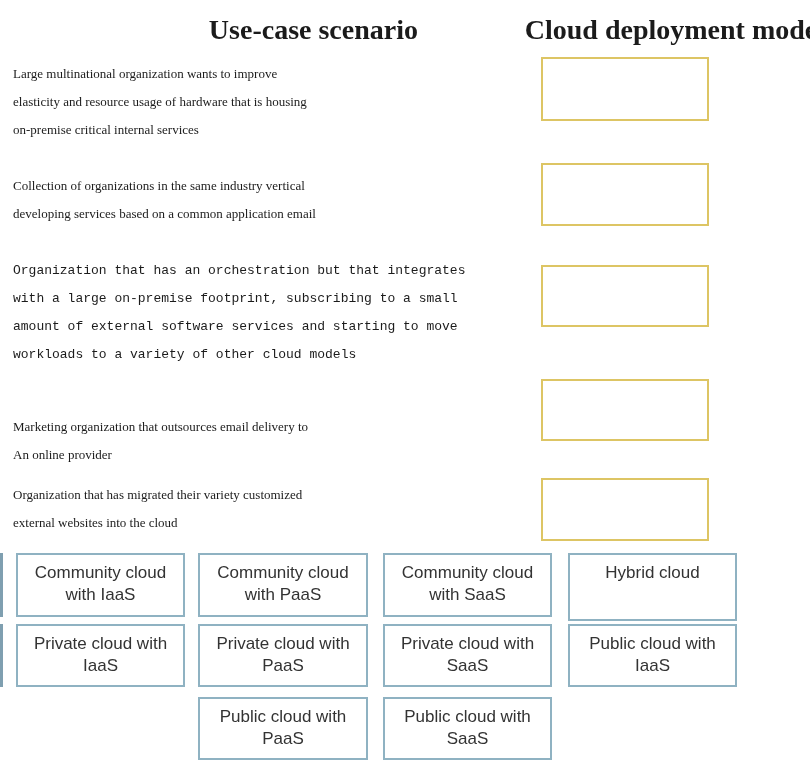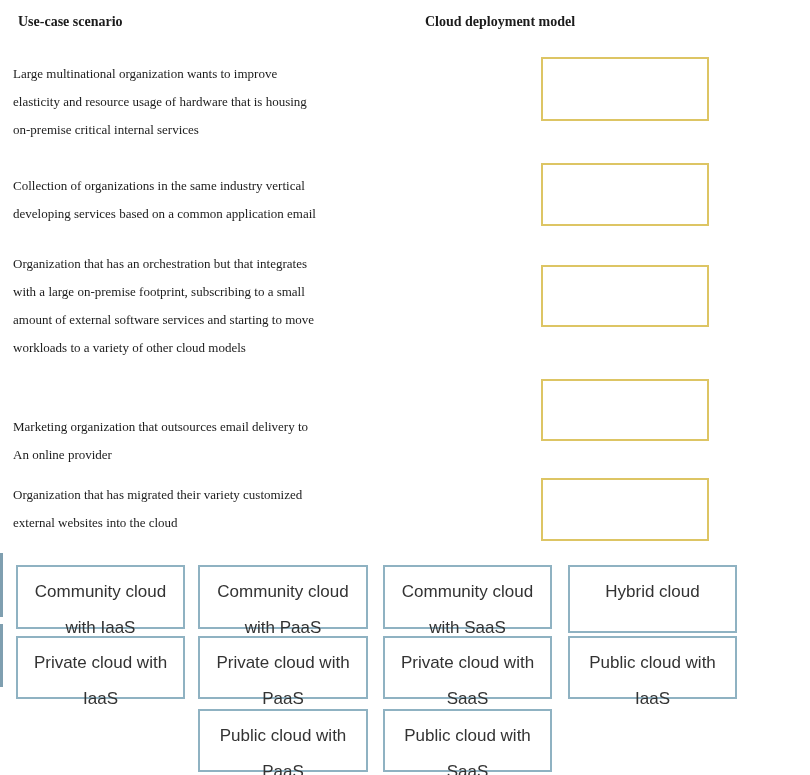--- a/index.html
+++ b/index.html
@@ -12,23 +12,23 @@
     width: 810px; height: 775px;
     background: #ffffff;
     position: relative;
     font-family: "Liberation Serif", serif;
     color: var(--text-color);
     overflow: hidden;
   }
   .col-header {
     position: absolute;
     top: 14px;
-    font-size: 14px;
+    font-size: 28px;
     font-weight: bold;
-    text-align: left;
+    text-align: right;
     white-space: nowrap;
   }
   .col-header.left  { left: 18px;  width: 400px; }
   .col-header.right { left: 425px; width: 400px; }
 
   .scenario-text {
     position: absolute;
     left: 13px;
     width: 528px;
     font-size: 13px;
@@ -45,48 +45,47 @@
     box-sizing: border-box;
   }
 
   .option-box {
     position: absolute;
     border: 2px solid var(--accent-blue);
     background: #ffffff;
     box-sizing: border-box;
     font-family: "Liberation Sans", sans-serif;
     font-size: 17px;
-    line-height: 36px;
+    line-height: 22px;
     text-align: center;
     color: #333333;
     padding-top: 7px;
     white-space: pre-line;
     cursor: pointer;
-    margin-top: 12px;
   }
 
   .edge-fragment {
     position: absolute;
     left: 0;
     width: 3px;
     background: #7f9fb0;
   }
 </style>
 </head>
 <body>
 
 <div class="col-header left">Use-case scenario</div>
 <div class="col-header right">Cloud deployment model</div>
 
 <div class="scenario-text" style="top:60px;">Large multinational organization wants to improve
 elasticity and resource usage of hardware that is housing
 on-premise critical internal services</div>
 <div class="scenario-text" style="top:172px;">Collection of organizations in the same industry vertical
 developing services based on a common application email</div>
-<div class="scenario-text" style="top:250px;">Organization that has an orchestration but that integrates
+<div class="scenario-text" style="top:257px;font-family:Liberation Mono, monospace;">Organization that has an orchestration but that integrates
 with a large on-premise footprint, subscribing to a small
 amount of external software services and starting to move
 workloads to a variety of other cloud models</div>
 <div class="scenario-text" style="top:413px;">Marketing organization that outsources email delivery to
 An online provider</div>
 <div class="scenario-text" style="top:481px;">Organization that has migrated their variety customized
 external websites into the cloud</div>
 
 <div class="answer-box" style="top:57px;  height:64px;"></div>
 <div class="answer-box" style="top:163px; height:63px;"></div>

